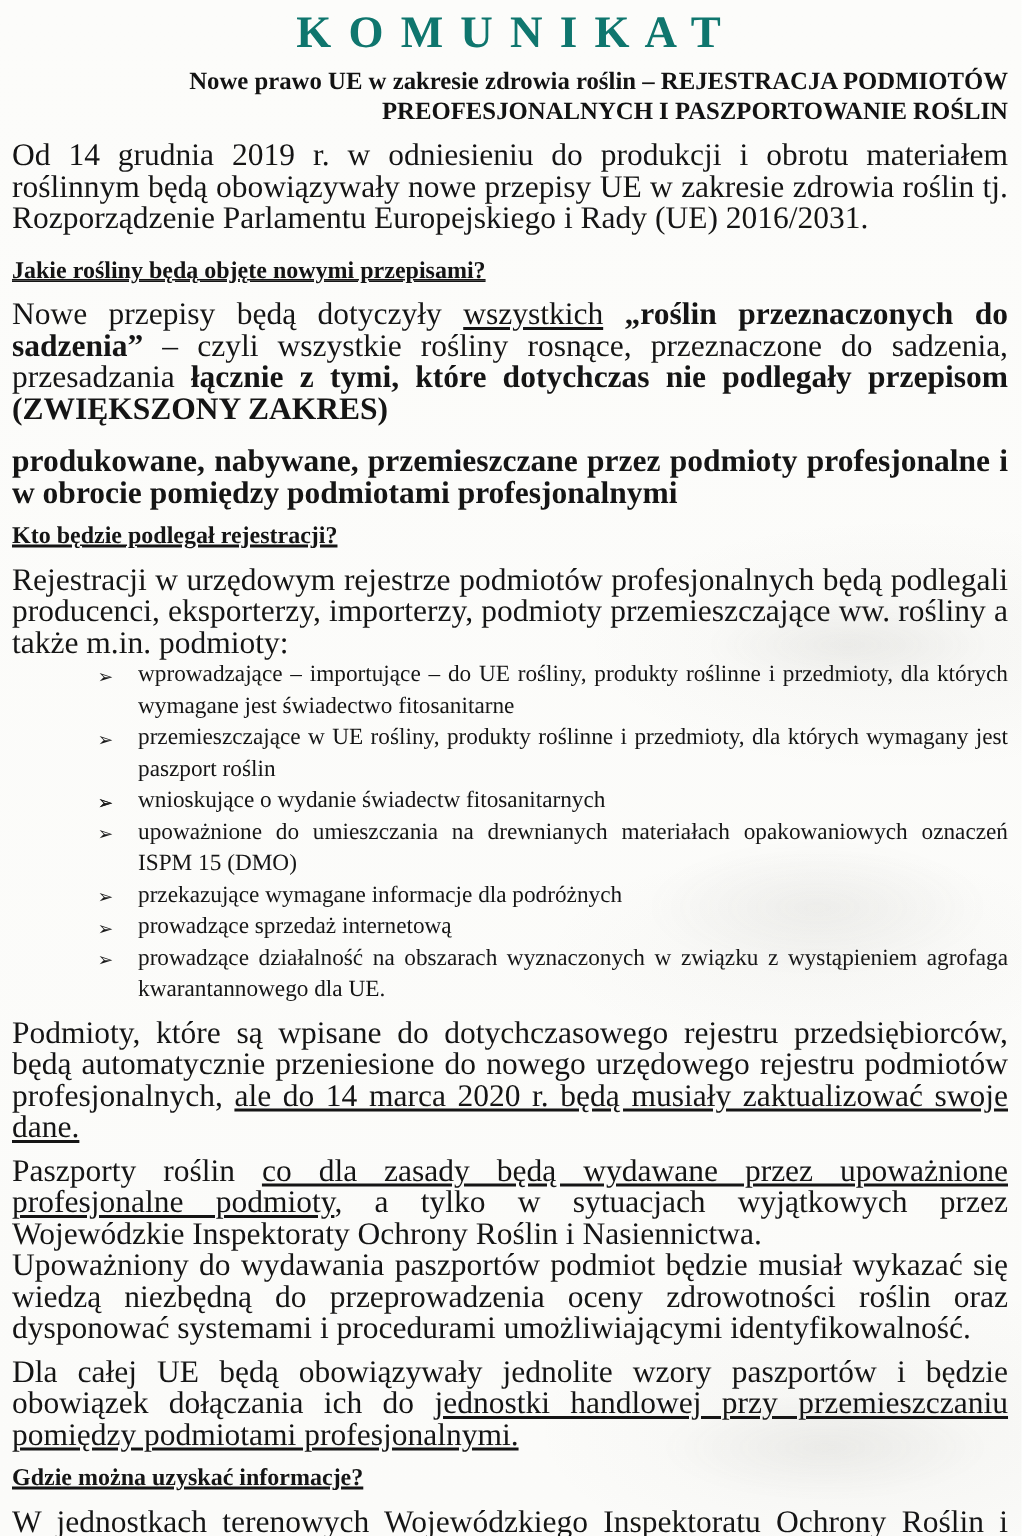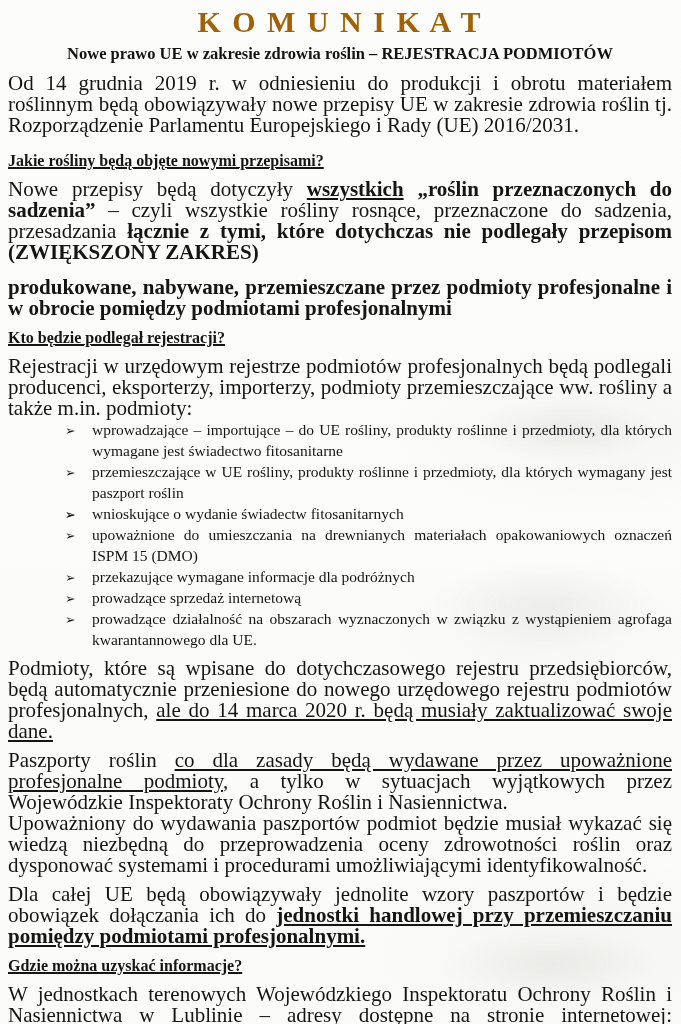--- a/index.html
+++ b/index.html
@@ -10,35 +10,35 @@
       radial-gradient(ellipse 260px 100px at 80% 62%, rgba(120,120,110,0.045), transparent 70%),
       radial-gradient(ellipse 320px 140px at 85% 93%, rgba(120,120,110,0.05), transparent 70%),
       linear-gradient(180deg,#fcfcfa 0%,#fbfbf9 100%);
     color:#151515;
     font-family:"Liberation Serif", serif;
     -webkit-font-smoothing:antialiased;
   }
   .page{padding:5px 9px 0 8px;}
   .title{
     text-align:center;font-weight:bold;font-size:30px;line-height:34px;
-    letter-spacing:2px;color:#a16207;
+    letter-spacing:2px;color:#0f766e;
   }
   .subtitle{
-    text-align:center;font-weight:bold;font-size:16.5px;line-height:20px;
+    text-align:right;font-weight:bold;font-size:16.5px;line-height:20px;
     margin:5px 0 9px 0;color:#131313;
   }
   .subtitle .line{display:block;}
   p.body{
     font-size:21px;line-height:21px;text-align:justify;
     margin:0 0 8px 0;
   }
   p.tight{margin-bottom:0;}
   p.gap-lg{margin-bottom:14px;}
   .bold{font-weight:bold;}
-  .bu{font-weight:bold;text-decoration:underline;}
+  .bu{font-weight:normal;text-decoration:underline;}
   .ul{text-decoration:underline;}
   h2.hd{
     font-size:16px;line-height:21px;margin:0 0 8px 0;font-weight:bold;text-decoration:underline;
   }
   h2.hd .hd-text{text-decoration:underline;text-underline-offset:2px;}
   ul.arrow-list{
     list-style:none;margin:0 0 8px 0;padding:0 0 0 57px;
   }
   ul.arrow-list li{
     position:relative;font-size:15.5px;line-height:21px;
@@ -57,20 +57,21 @@
 </style>
 </head>
 <body>
 
 <div class="page">
 
   <div class="title">K O M U N I K A T</div>
 
   <div class="subtitle">
     <span class="line">Nowe prawo UE w zakresie zdrowia roślin – REJESTRACJA PODMIOTÓW</span>
+    <span class="line">PREOFESJONALNYCH I PASZPORTOWANIE ROŚLIN</span>
   </div>
 
   <p class="body gap-lg">
     <span>Od 14 grudnia 2019 r. w odniesieniu do produkcji i obrotu materiałem roślinnym będą obowiązywały nowe przepisy UE w zakresie zdrowia roślin tj. Rozporządzenie Parlamentu Europejskiego i Rady (UE) 2016/2031.</span>
   </p>
 
   <h2 class="hd">
     <span class="hd-text">Jakie rośliny będą objęte nowymi przepisami?</span>
   </h2>
 

